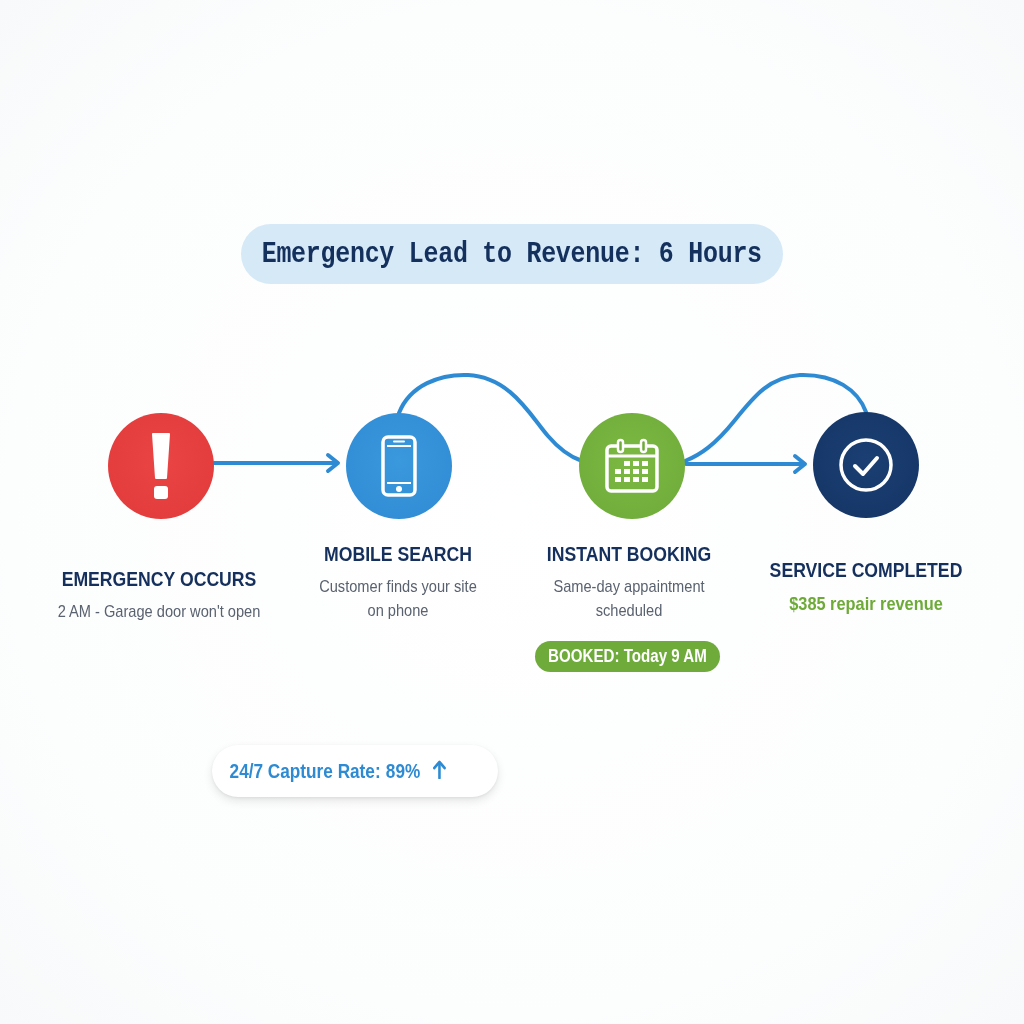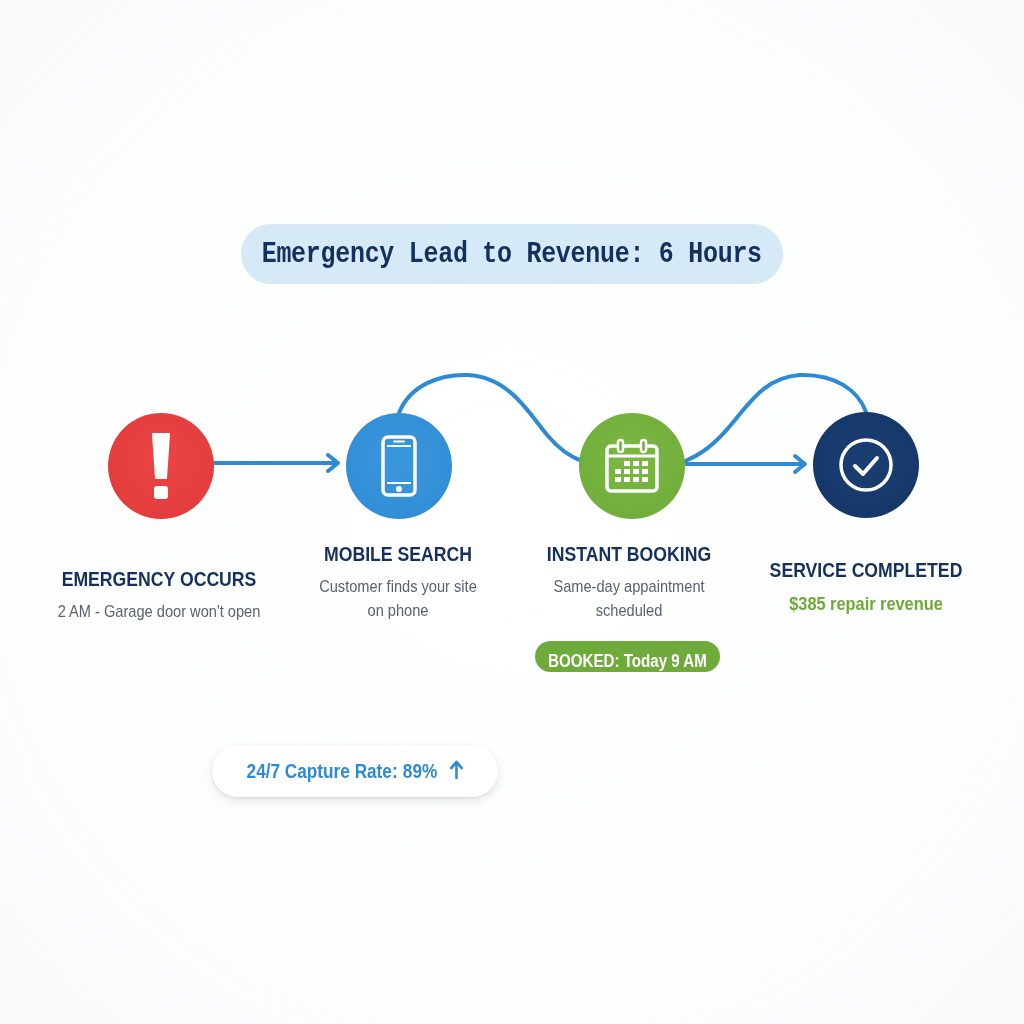--- a/index.html
+++ b/index.html
@@ -90,38 +90,38 @@
     .step-2 { left: 268px; top: 541px; }
     .step-3 { left: 499px; top: 541px; }
     .step-4 { left: 736px; top: 550px; margin-top: 7px; }
 
     .booked-pill {
       position: absolute;
       left: 535px; top: 641px;
       width: 185px; height: 31px;
       border-radius: 16px;
       background: #6fab3a;
-      display: flex; align-items: flex-end; justify-content: center;
+      display: flex; align-items: center; justify-content: center;
     }
     .booked-text {
       color: #ffffff;
       font-weight: bold;
       font-size: 18px;
       transform: scaleX(0.84);
       white-space: nowrap;
     }
 
     .metric-pill {
       position: absolute;
       top: 745px;
       height: 52px;
       border-radius: 26px;
       background: #ffffff;
       box-shadow: 0 4px 10px rgba(0,0,0,0.10), 0 1px 3px rgba(0,0,0,0.06);
-      display: flex; align-items: center; justify-content: center;
+      display: flex; align-items: center; justify-content: flex-start;
     }
     .metric-1 { left: 212px; width: 286px; }
     .metric-2 { left: 514px; width: 298px; }
     .metric-inner {
       display: flex; align-items: center;
       transform: scaleX(0.86);
       white-space: nowrap;
       font-weight: bold;
       font-size: 20px;
       color: #2e8bd3;

